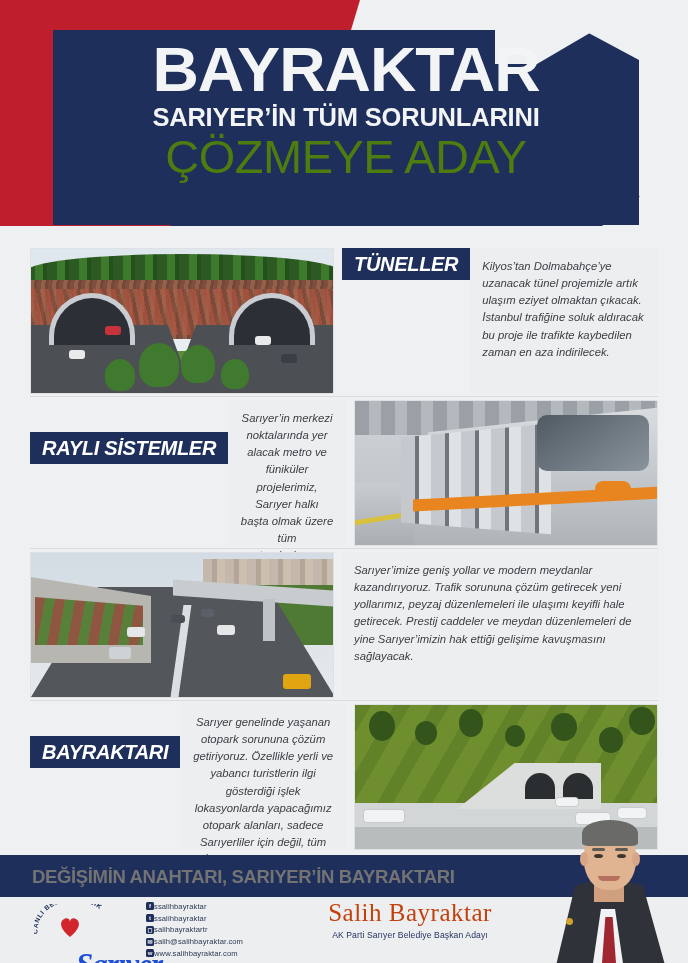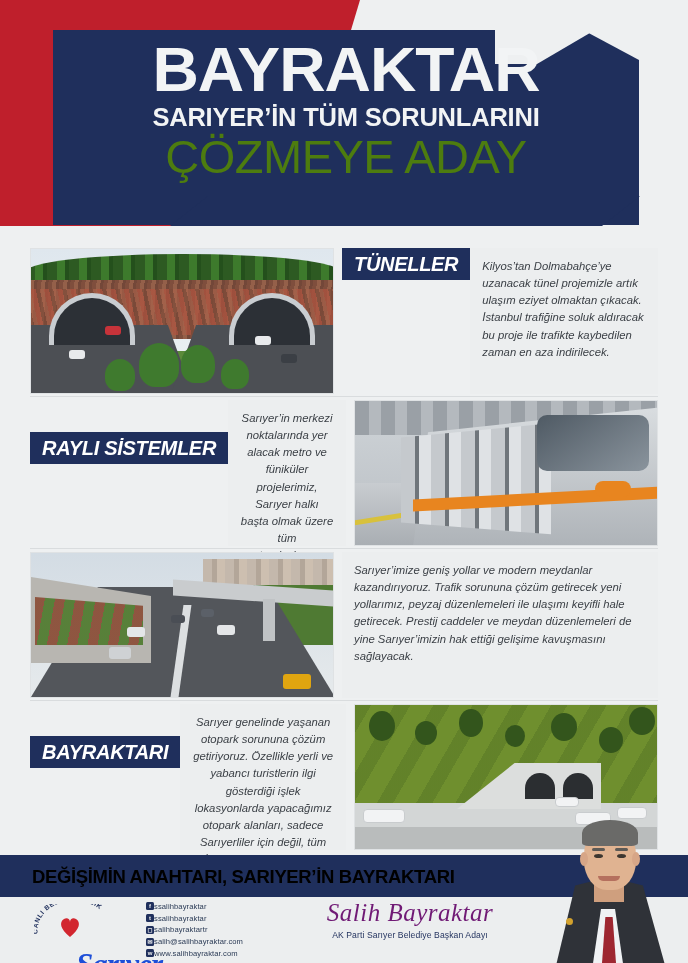--- a/index.html
+++ b/index.html
@@ -159,39 +159,39 @@
   .cd-ear { position: absolute; top: 62px; width: 8px; height: 14px; background: #d7a687; border-radius: 50%; }
   .cd-brow { position: absolute; top: 58px; width: 13px; height: 3px; background: #5d5a56; border-radius: 2px; }
   .cd-eye { position: absolute; top: 64px; width: 9px; height: 4px; background: #3d362f; border-radius: 50%; }
   .cd-mouth { position: absolute; left: 68px; top: 86px; width: 22px; height: 5px; background: #b5705e; border-radius: 0 0 10px 10px; }
   .cd-pin { position: absolute; left: 36px; top: 128px; width: 7px; height: 7px; background: #d2a12d; border-radius: 50%; }
 
   
   .footer-bar { position: absolute; left: 0; top: 855px; width: 688px; height: 42px; background: #1f2f5c; }
   .footer-slogan {
     position: absolute; left: 32px; top: 864px; width: 520px; height: 26px;
-    color: #000000; font-size: 18.5px; font-weight: 900; letter-spacing: -0.35px;
+    color: #737373; font-size: 18.5px; font-weight: 900; letter-spacing: -0.35px;
     display: flex; align-items: center; z-index: 12;
   }
   .footer-body { position: absolute; left: 0; top: 897px; width: 688px; height: 66px; background: #eceeef; }
 
   .logo { position: absolute; left: 32px; top: 902px; width: 104px; height: 52px; }
   .logo-arc { position: absolute; left: 2px; top: 2px; width: 80px; height: 34px; }
   .logo-heart { position: absolute; left: 26px; top: 14px; width: 24px; height: 22px; }
   .logo-word { position: absolute; left: 44px; top: 20px; font-family: "Liberation Serif", serif;
     font-style: italic; font-weight: bold; font-size: 31px; color: #1d4ed8; letter-spacing: -1px; margin-top: 25px; }
 
   .social { position: absolute; left: 146px; top: 901px; width: 150px; }
   .social-row { display: flex; align-items: center; height: 10.6px; margin-bottom: 1.2px; }
   .social-ico { width: 8px; height: 8px; background: #1f2f5c; border-radius: 1.5px; flex: 0 0 8px;
     position: relative; color: #eceeef; font-size: 6px; line-height: 8px; text-align: center; font-weight: bold; }
   .social-txt { font-size: 7.6px; color: #2a3a55; letter-spacing: 0.1px; white-space: nowrap; }
 
   .sign-wrap { position: absolute; left: 296px; top: 900px; width: 228px; text-align: center; }
-  .sign { font-family: "Liberation Serif", serif; font-style: italic; font-size: 25px; color: #701a75;
+  .sign { font-family: "Liberation Serif", serif; font-size: 25px; color: #c2410c;
     letter-spacing: 0.5px; line-height: 1.05; }
   .sign-role { font-size: 8.6px; font-weight: normal; color: #1f2f5c; letter-spacing: 0.1px; margin-top: 4px; }
 </style>
 </head>
 <body>
 
 <div class="poster">
 
   <div class="header">
     <div class="hdr-red"></div>

